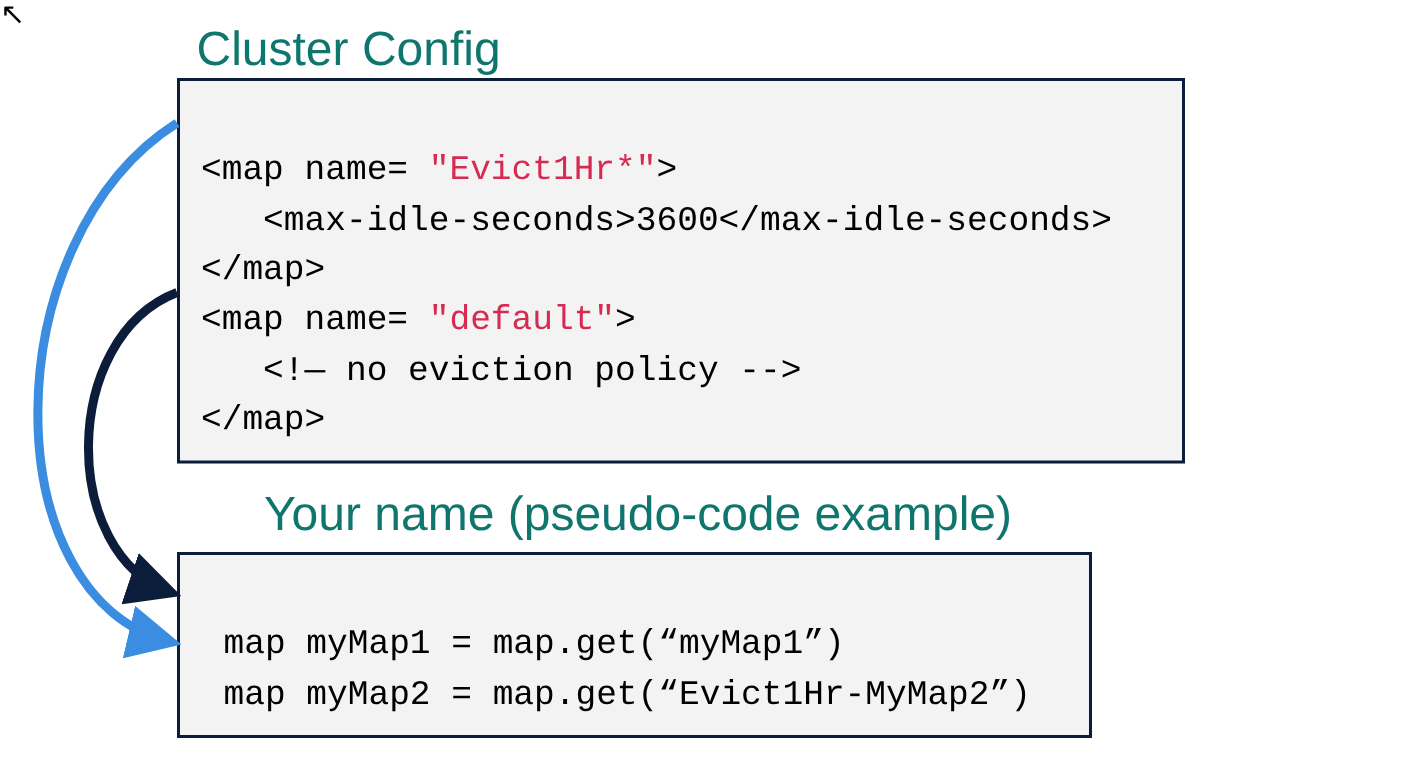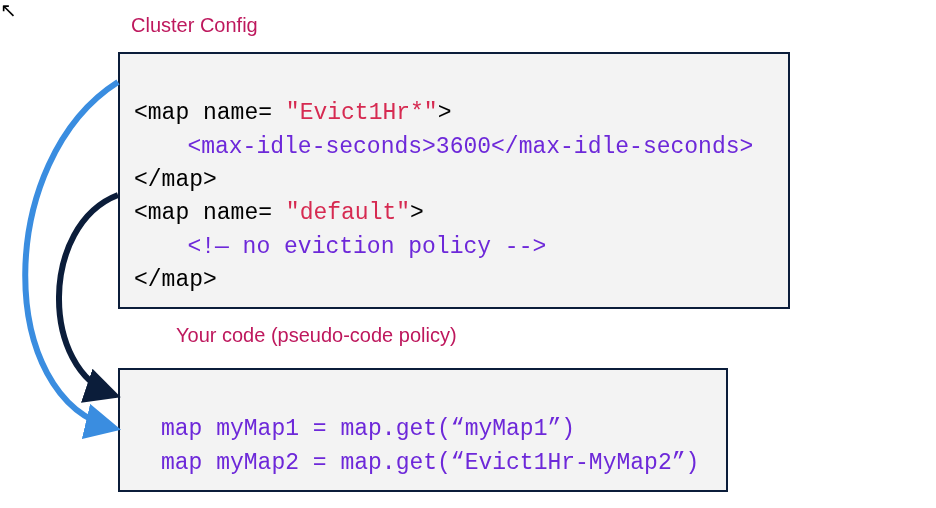--- a/index.html
+++ b/index.html
@@ -14,37 +14,37 @@
   }
   .cursor {
     position: absolute;
     top: 0;
     left: 0;
     font-size: 20px;
     line-height: 1;
     color: #000;
   }
   .heading {
-    font-size: 20px;
+    font-size: 32px;
     font-weight: 400;
-    color: #be185d;
+    color: #0f766e;
   }
   .code-box {
     background: #f3f3f3;
     border: 2px solid #0b1d3a;
     padding: 10px 14px;
     font-family: "SFMono-Regular", Consolas, "Liberation Mono", Menlo, monospace;
     font-size: 23px;
     line-height: 1.45;
     white-space: pre;
     box-sizing: border-box;
   }
   .kw   { color: #000000; }
   .str  { color: #d62a51; }
-  .txt  { color: #6d28d9; margin-left: 12px; }
+  .txt  { color: #000000; }
   .svg-overlay {
     position: absolute;
     top: 0;
     left: 0;
     pointer-events: none;
   }
 </style>
 </head>
 <body>
 
@@ -53,21 +53,21 @@
 <div class="heading" style="position:absolute; left:131px; top:14px;">Cluster Config</div>
 
 <div class="code-box" style="position:absolute; left:118px; top:52px; width:672px;">
 <span class="kw">&lt;map name= </span><span class="str">"Evict1Hr*"</span><span class="kw">&gt;</span>
 <span class="txt">   &lt;max-idle-seconds&gt;3600&lt;/max-idle-seconds&gt;</span>
 <span class="kw">&lt;/map&gt;</span>
 <span class="kw">&lt;map name= </span><span class="str">"default"</span><span class="kw">&gt;</span>
 <span class="txt">   &lt;!— no eviction policy --&gt;</span>
 <span class="kw">&lt;/map&gt;</span></div>
 
-<div class="heading" style="position:absolute; left:176px; top:324px;">Your code (pseudo-code policy)</div>
+<div class="heading" style="position:absolute; left:176px; top:324px;">Your name (pseudo-code example)</div>
 
 <div class="code-box" style="position:absolute; left:118px; top:368px; width:610px;padding-left:29px;">
 <span class="txt">map myMap1 = map.get(“myMap1”)</span>
 <span class="txt">map myMap2 = map.get(“Evict1Hr-MyMap2”)</span></div>
 
 <svg class="svg-overlay" width="936" height="508">
   <defs>
     <marker id="arrow-dark" viewBox="0 0 10 10" refX="8" refY="5" markerWidth="6" markerHeight="6" orient="auto-start-reverse">
       <path d="M 0 0 L 10 5 L 0 10 z" fill="#0b1d3a"></path>
     </marker>

